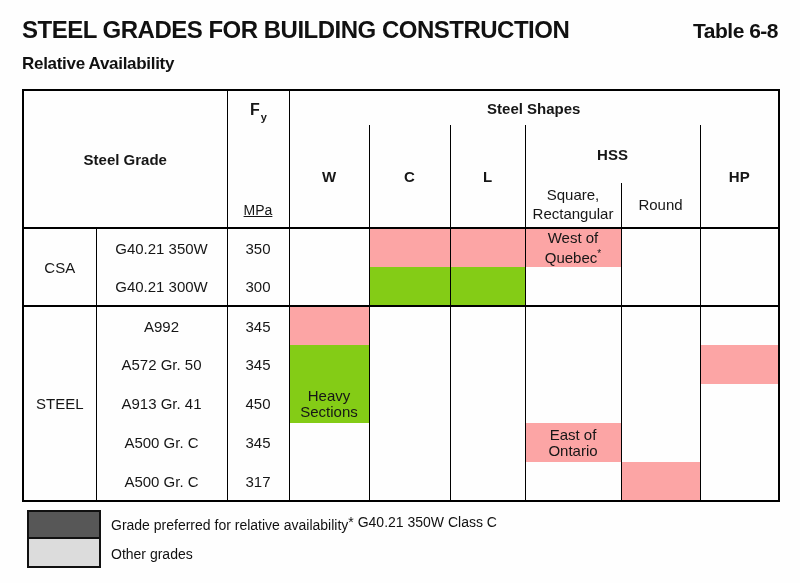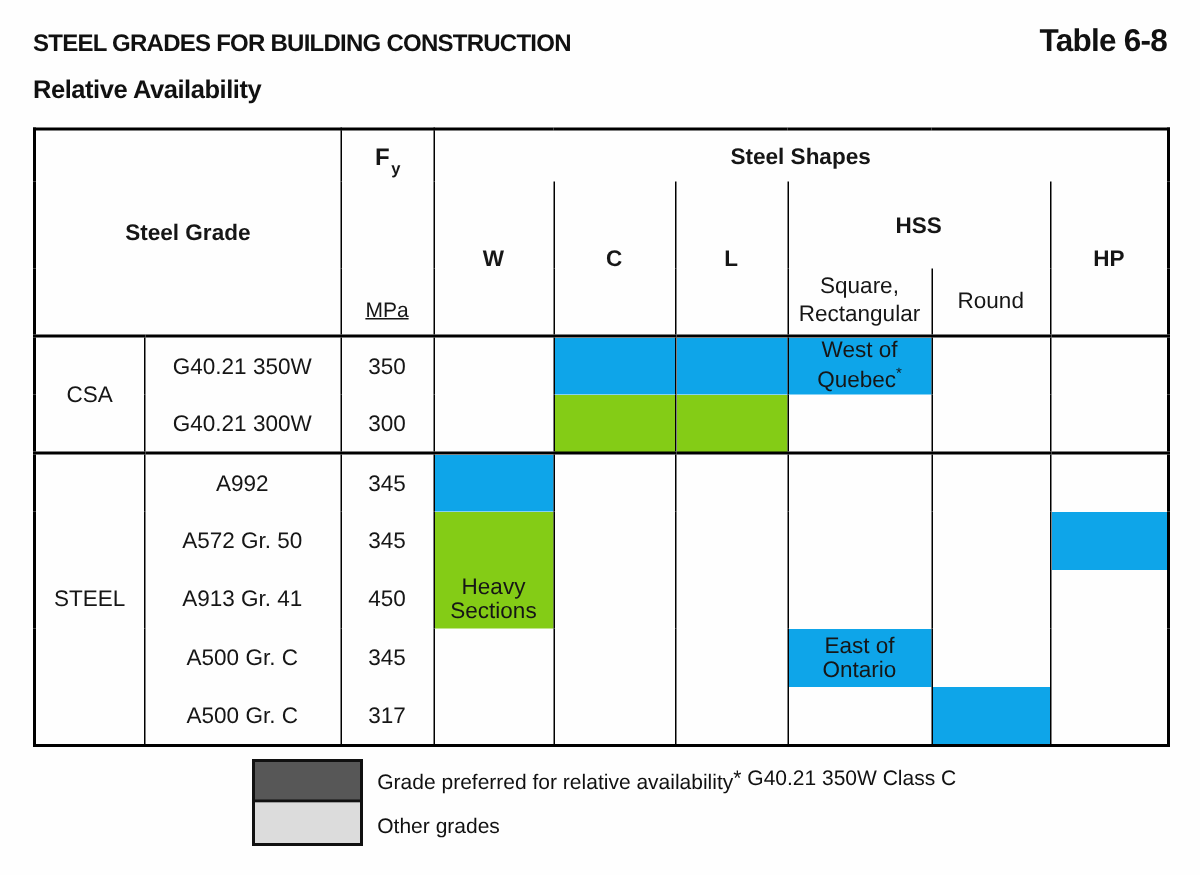--- a/index.html
+++ b/index.html
@@ -11,21 +11,21 @@
     color: #111;
     overflow: hidden;
   }
   .content {
     position: absolute; left: 22px; top: 16px; width: 756px;
   }
   .title-row {
     display: flex; justify-content: space-between; align-items: baseline;
   }
   .main-title {
-    font-size: 16px; font-weight: bold; letter-spacing: -0.5px; margin: 0;
+    font-size: 24px; font-weight: bold; letter-spacing: -0.5px; margin: 0;
     white-space: nowrap;
   }
   .table-ref {
     font-size: 21px; font-weight: bold; letter-spacing: -0.5px; white-space: nowrap;
   }
   .subtitle {
     font-size: 17px; font-weight: bold; margin-top: 10px; letter-spacing: -0.3px;
   }
   table.grades {
     margin-top: 15px;
@@ -53,30 +53,30 @@
   td.fy-cell { padding: 0; }
   .fy-wrap {
     height: 136px; display: flex; flex-direction: column;
     justify-content: space-between; align-items: center;
     padding: 10px 0 9px 0;
   }
   .fy-top { font-weight: bold; font-size: 16px; }
   .fy-top sub { font-size: 11px; position: relative; top: 2px; left: 1px; }
   .fy-unit { font-size: 14px; text-decoration: underline; }
   td.dark {
-    background: #0ea5e9; border: 1px solid #000;
+    background: #fca5a5; border: 1px solid #000;
     color: #eeeeee; font-size: 13px; line-height: 16px; padding: 2px 1px;
   }
   td.light {
     background: #84cc16; border: 1px solid #000;
     color: #161616; font-size: 13px; line-height: 16px; padding: 2px 1px;
   }
   td.dark sup { font-size: 10px; }
   .below {
-    display: flex; justify-content: center; align-items: flex-start;
+    display: flex; justify-content: flex-start; align-items: flex-start;
     margin-top: 8px;
   }
   .legend { display: flex; margin-left: 5px; }
   .legend-swatches { width: 74px; border: 2px solid #111; }
   .swatch-dark { height: 27px; background: #575757; border-bottom: 2px solid #111; }
   .swatch-light { height: 27px; background: #dcdcdc; }
   .legend-labels { margin-left: 10px; }
   .legend-label { height: 29px; display: flex; align-items: center; font-size: 14px; }
   .footnote { font-size: 14px; padding-top: 4px; }
 </style>

